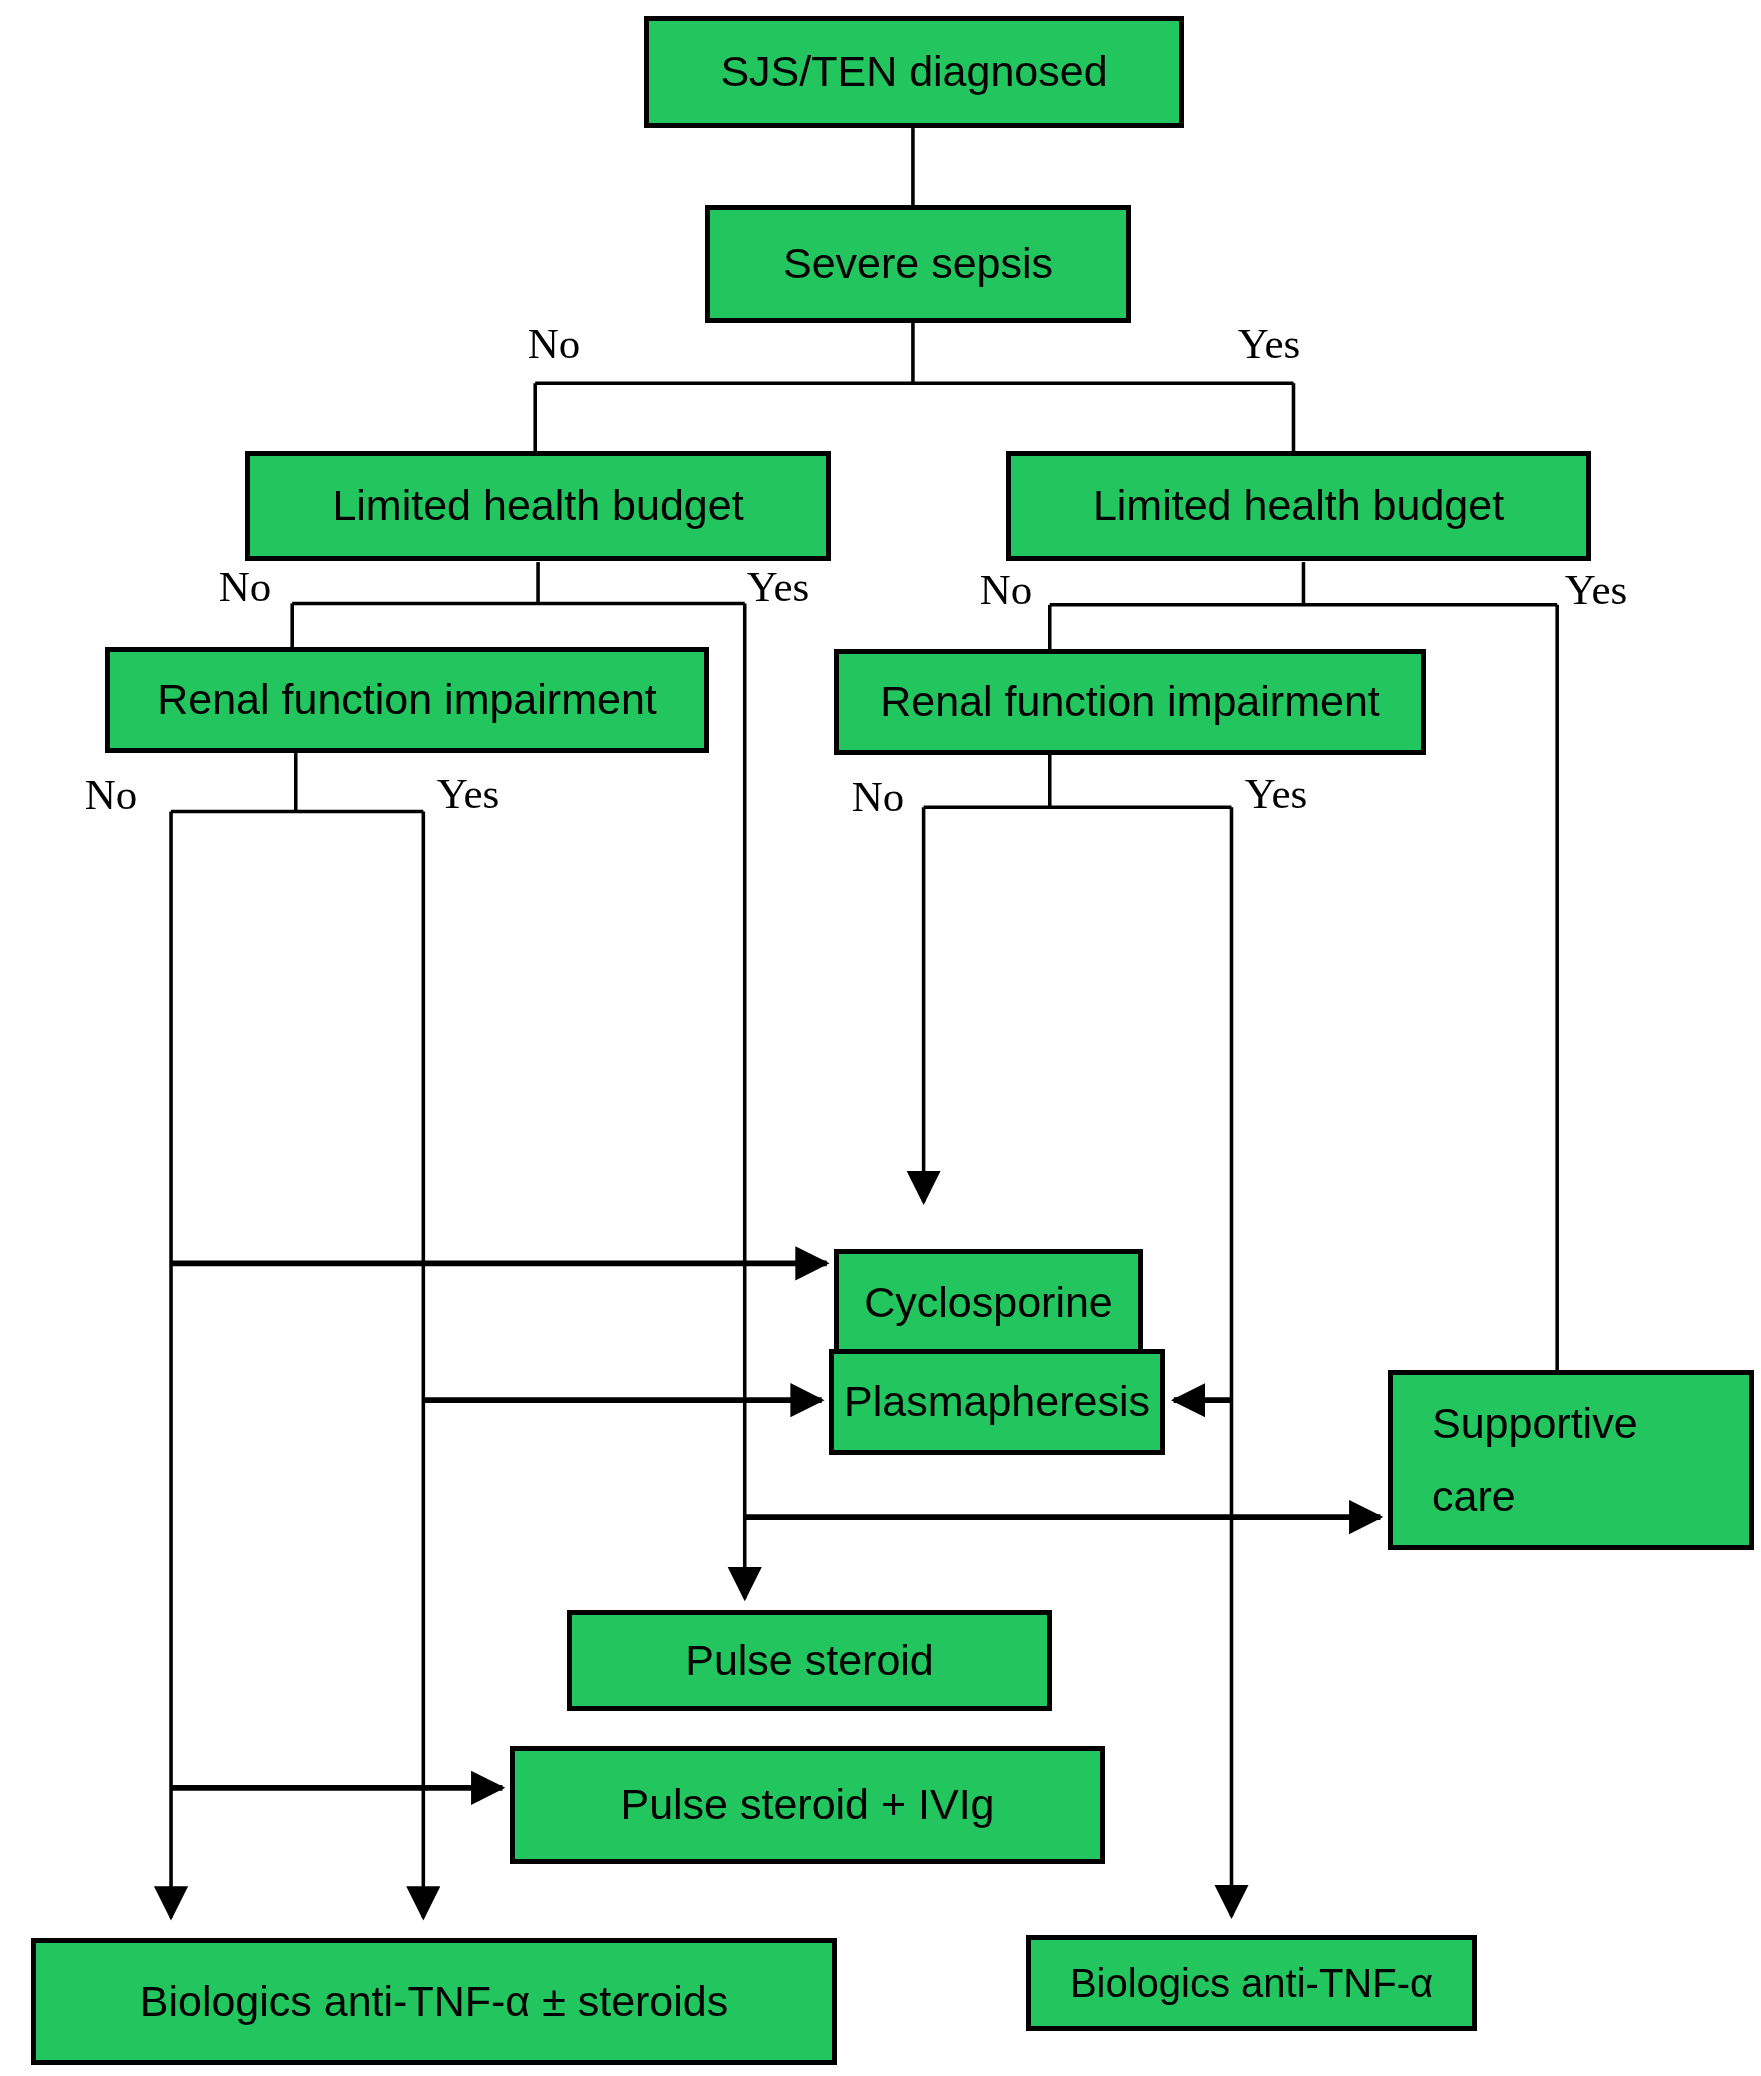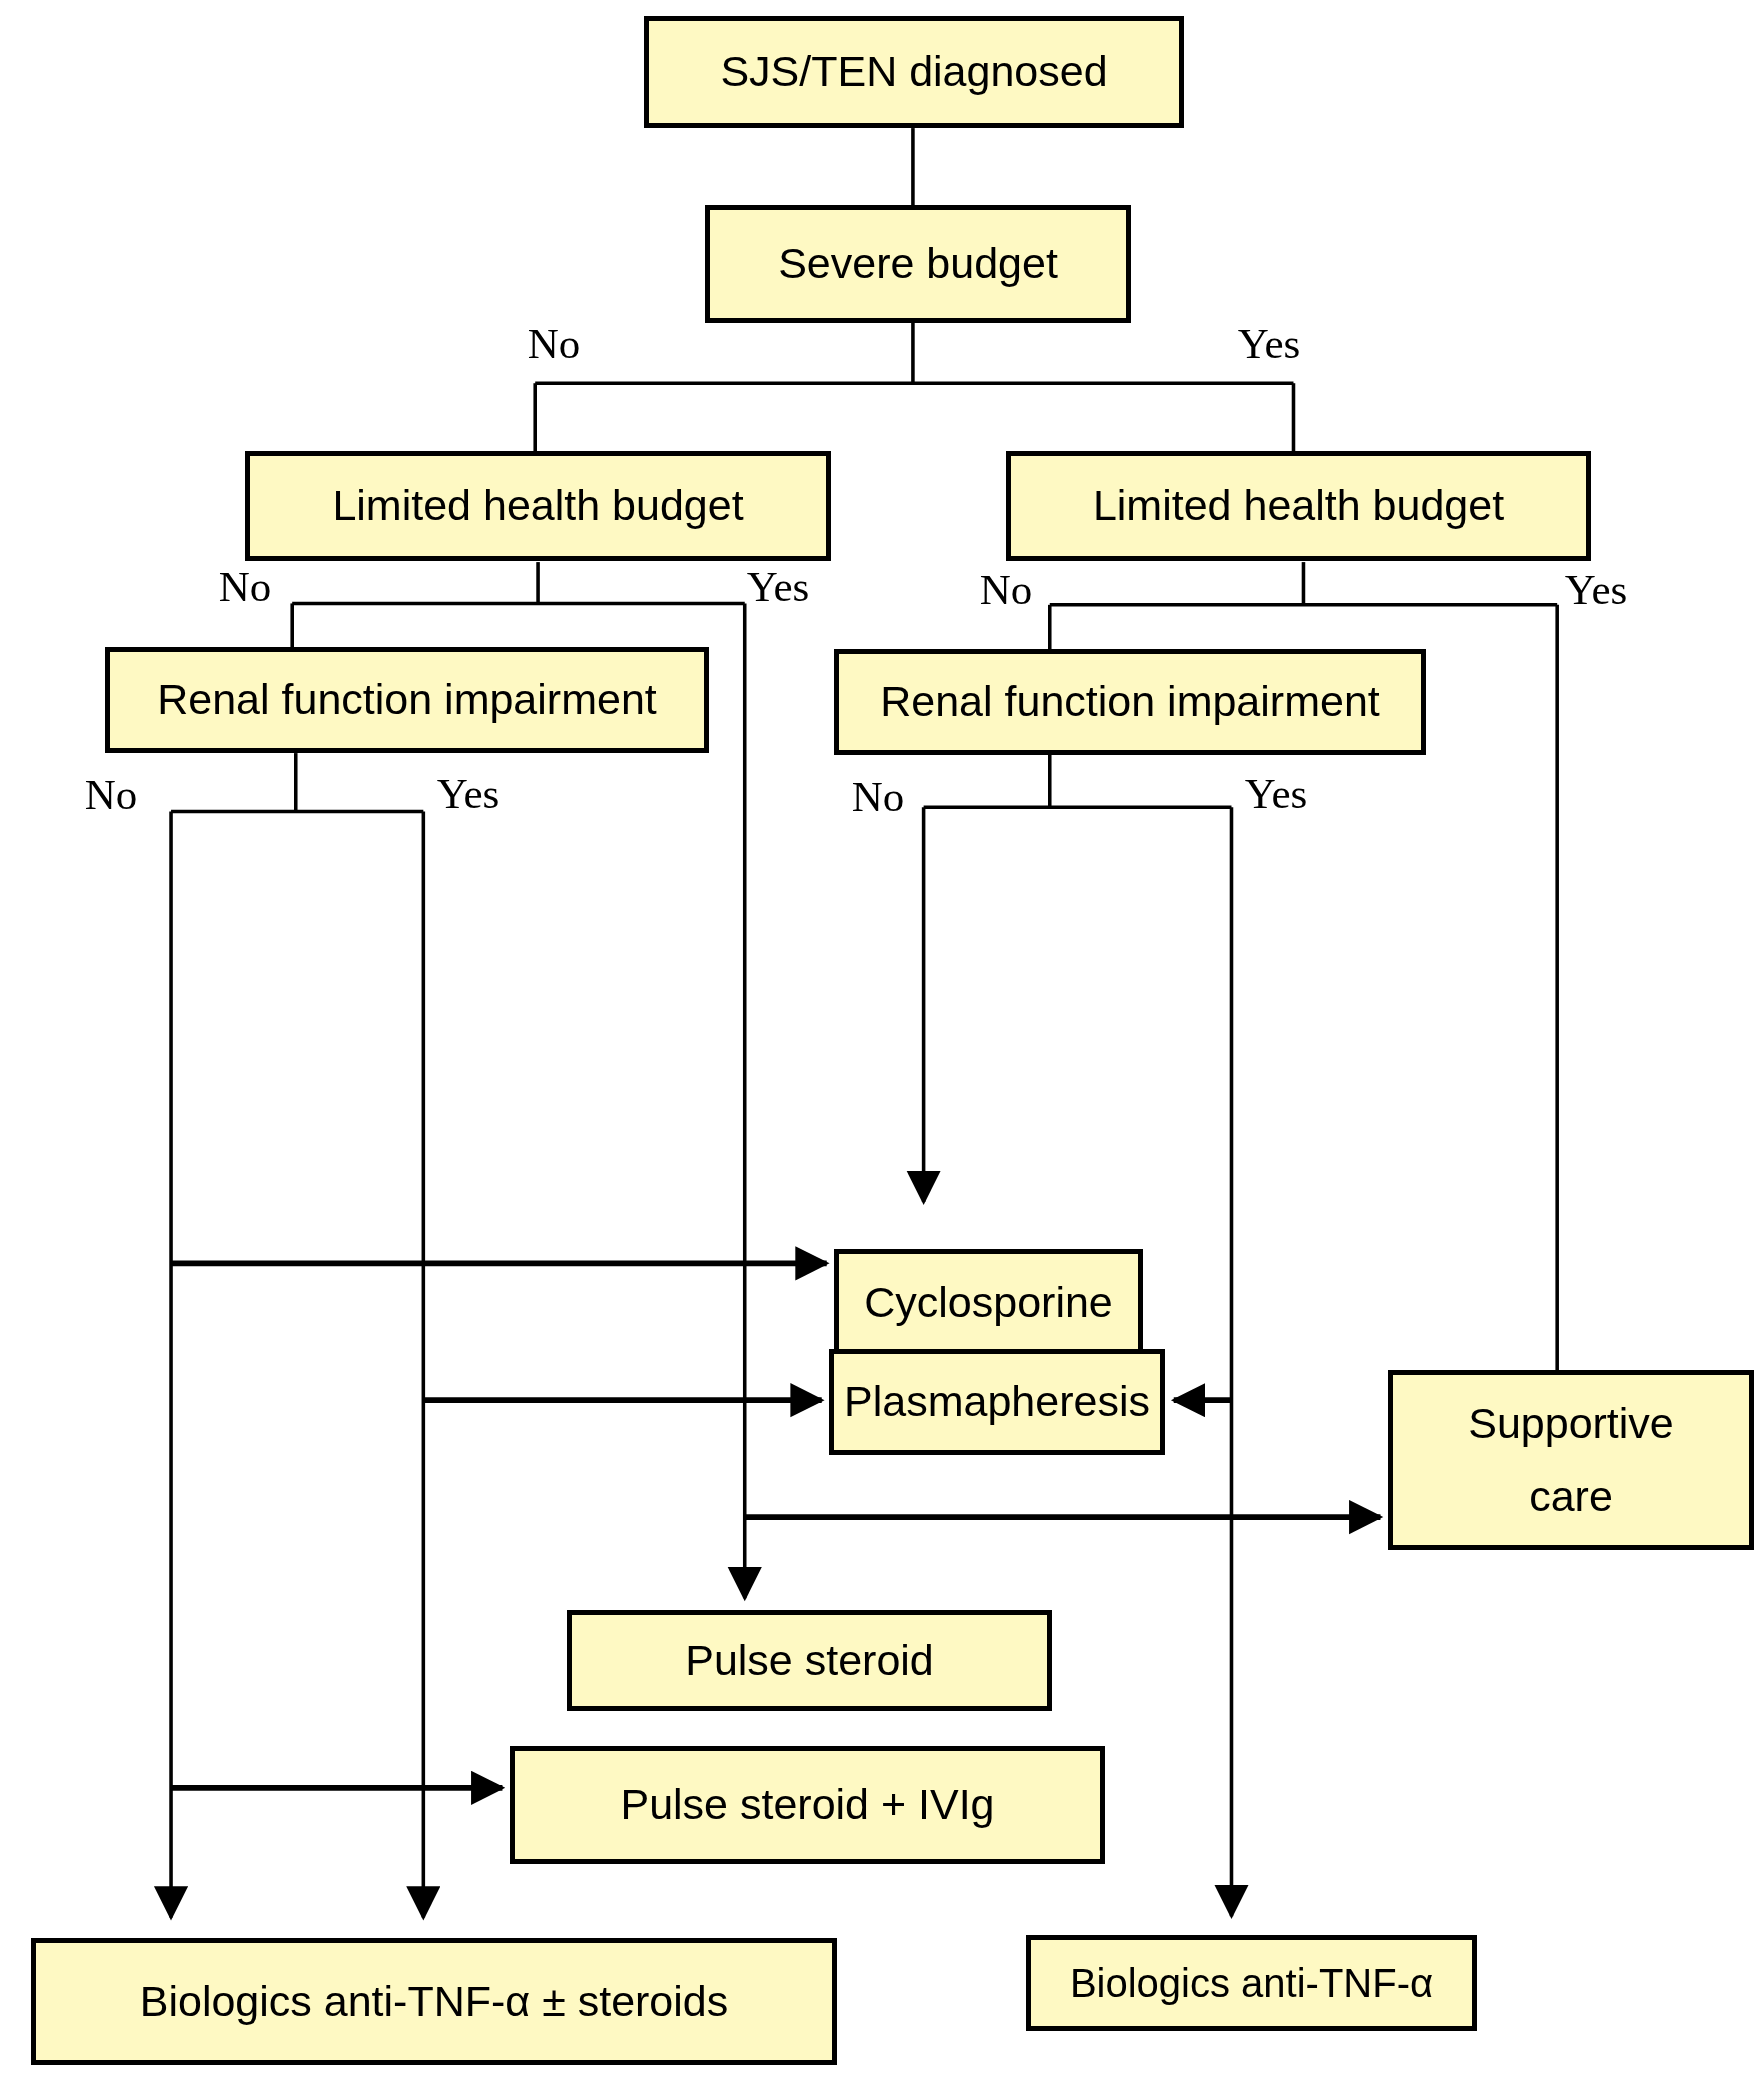--- a/index.html
+++ b/index.html
@@ -11,23 +11,22 @@
     color:#000;
     overflow:hidden;
   }
   .wires{position:absolute;left:0;top:0;width:1761px;height:2077px;}
   .wire{stroke:#000;stroke-width:5;fill:none;}
   .wire.thick{stroke-width:8;}
   .node{
     position:absolute;
     box-sizing:border-box;
     border:5.7px solid #000;
-    background:#fef9c3;
+    background:#22c55e;
     display:flex;align-items:center;justify-content:center;
-    text-align:center;
     font-size:43px;
     line-height:1.25;
   }
   .node.thin{border-width:5px;}
   .node span{white-space:nowrap;display:block;}
   .node.wrap span{white-space:normal;max-width:278px;line-height:1.7;}
   .node.small{font-size:40px;}
   .lbl{
     position:absolute;
     transform:translate(-50%,-50%);
@@ -75,21 +74,21 @@
     <path class="wire thick" d="M1728,1964 L1647,1964" marker-end="url(#arrow)"></path>
     <path class="wire thick" d="M1045,2128 L1937,2128" marker-end="url(#arrow)"></path>
     <path class="wire thick" d="M240,2508 L705,2508" marker-end="url(#arrow)"></path>
   </svg>
 
   <div class="node" style="left:644px;top:15.7px;width:540px;height:112px">
     <span>SJS/TEN diagnosed</span>
   </div>
 
   <div class="node" style="left:705px;top:205px;width:426px;height:118px">
-    <span>Severe budget</span>
+    <span>Severe sepsis</span>
   </div>
 
   <div class="node" style="left:245px;top:451px;width:586px;height:110px">
     <span>Limited health budget</span>
   </div>
 
   <div class="node" style="left:1006px;top:451px;width:585px;height:110px">
     <span>Limited health budget</span>
   </div>
 

